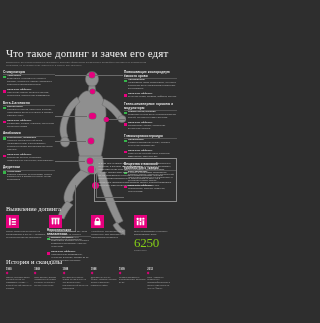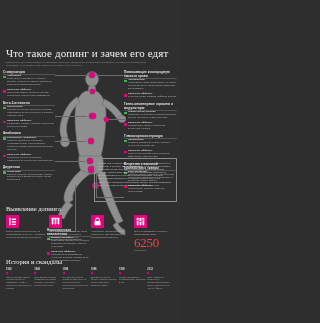--- a/index.html
+++ b/index.html
@@ -104,21 +104,21 @@
     width:13px; height:13px;
     background:#e6007e;
     display:flex; align-items:center; justify-content:center;
     margin-bottom:2px;
   }
   .tile-ico svg { display:block; }
   .tile-txt { font-size:2.3px; line-height:2.8px; color:#b0b0b0; }
   .bignum {
     font-family:"Liberation Serif", serif;
     font-size:13px;
-    color:#ef4444;
+    color:#84cc16;
     line-height:13px;
     letter-spacing:-.2px;
   }
   .numcap { font-size:2.2px; color:#9a9a9a; margin-top:.5px; }
 
   
   .history { position:absolute; left:0; top:258px; width:180px; padding:0 6px; }
   .hist-head {
     font-family:"Liberation Serif", serif;
     font-size:6.5px;

